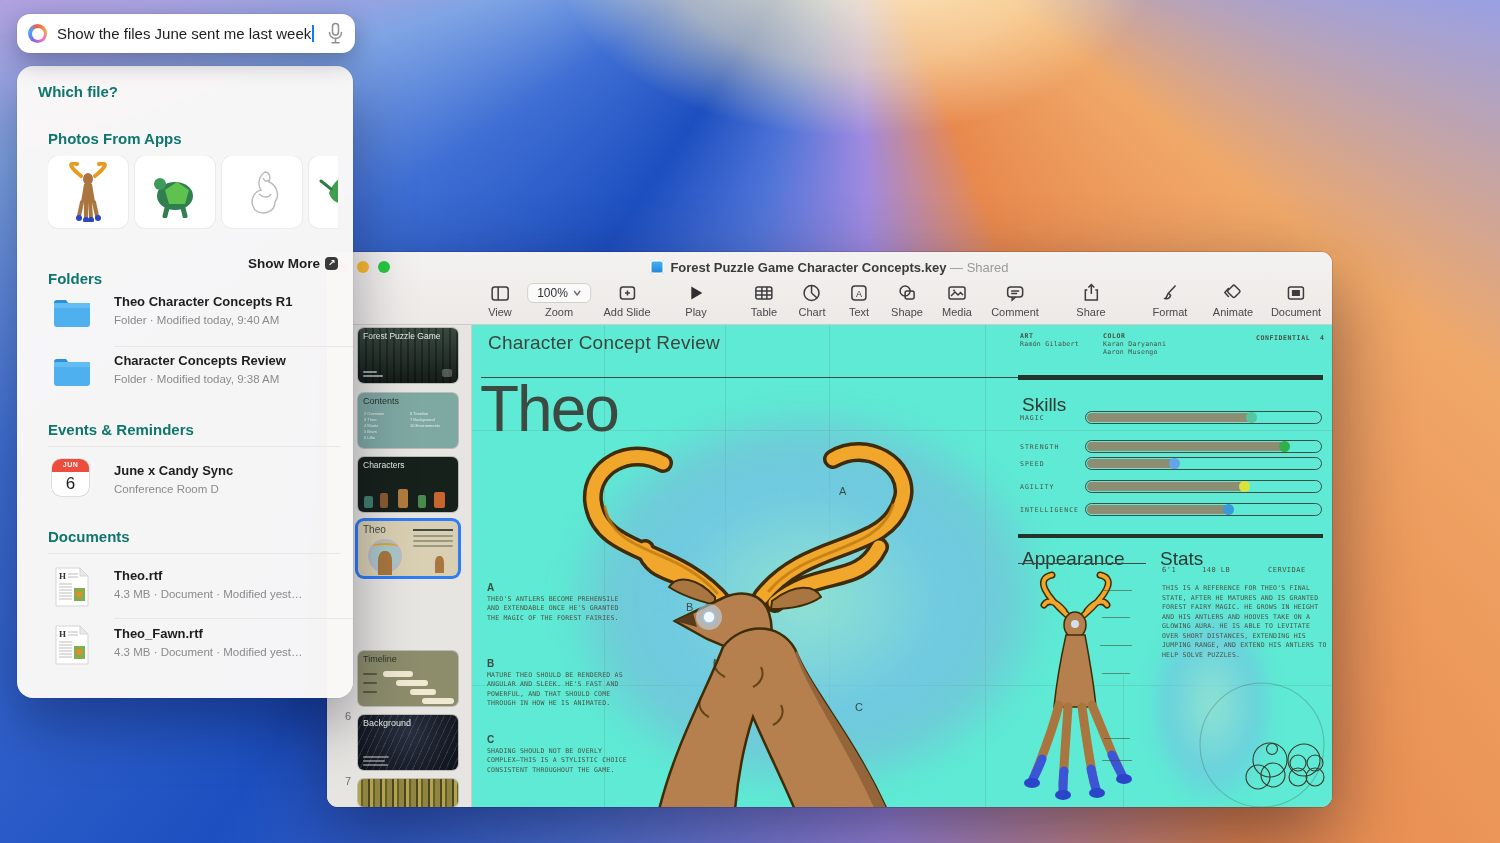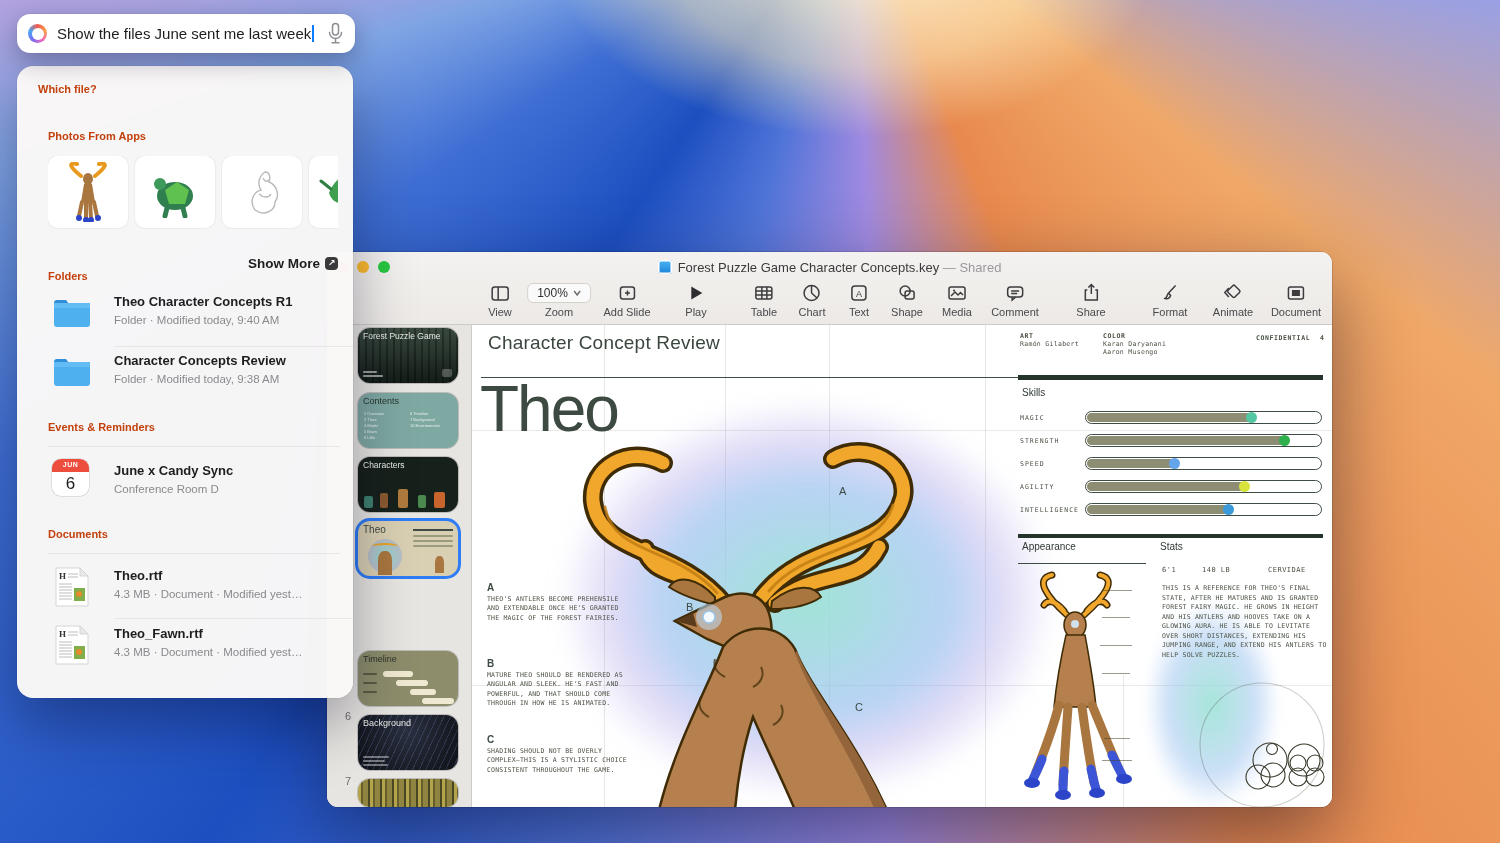--- a/index.html
+++ b/index.html
@@ -16,60 +16,60 @@
   .abs { position:absolute; }
 
   
   #kwin { left:327px; top:252px; width:1005px; height:555px; border-radius:11px;
     background:#e9e7e4; box-shadow:0 30px 80px rgba(0,0,30,.45), 0 0 0 .5px rgba(0,0,0,.25); overflow:hidden; }
   #titlebar { position:absolute; left:0; top:0; width:100%; height:73px; background:linear-gradient(#f4f2f0,#ece9e6);
     border-bottom:1px solid #cfccc7; }
   .tl { position:absolute; top:9px; width:12px; height:12px; border-radius:50%; }
   .tl.red { left:9px; background:#ff5f57; } .tl.yellow { left:30px; background:#febc2e; } .tl.green { left:51px; background:#28c840; }
   #wtitle { position:absolute; top:8px; left:0; width:100%; text-align:center; font-size:13px; color:#3a3a3c; }
-  #wtitle b { font-weight:normal; }
+  #wtitle b { font-weight:bold; }
   #wtitle .dim { color:#9a9a9e; font-weight:normal; }
   .appicon { display:inline-block; width:14px; height:14px; border-radius:3px; vertical-align:-2px; margin-right:6px;
     background:linear-gradient(#4db5f5,#1c82d8); box-shadow:inset 0 0 0 1.5px #fff; }
   .titem { position:absolute; top:30px; transform:translateX(-50%); text-align:center; color:#3d3d40; cursor:default; }
   .titem .ic { height:22px; display:flex; align-items:center; justify-content:center; }
   .titem .lb { font-size:11px; margin-top:2px; color:#49494c; }
   .zoompill { display:inline-flex; align-items:center; gap:5px; background:#fbfafa; border:1px solid #d4d1cd; border-radius:6px;
     padding:2px 9px; font-size:12px; color:#2e2e30; }
   svg.tico { stroke:#3c3c3e; fill:none; stroke-width:1.5; }
 
   
   #navpane { position:absolute; left:0; top:73px; width:145px; height:482px; background:#e7e5e1; border-right:1px solid #cfccc7; overflow:hidden; }
-  .thumb { position:absolute; left:31px; width:100px; height:55px; border-radius:12px; overflow:hidden;
+  .thumb { position:absolute; left:31px; width:100px; height:55px; border-radius:6px; overflow:hidden;
     box-shadow:0 0 0 1px rgba(0,0,0,.18);text-decoration:underline; }
   .thumb.sel { box-shadow:0 0 0 3px #2e7cf6; }
   .snum { position:absolute; left:18px; font-size:11px; color:#6f6f6f; }
   .th-title { position:absolute; left:5px; top:3px; color:#e8ece9; font-size:8.5px; }
   .tinybar { position:absolute; background:rgba(255,255,255,.55); height:2px; border-radius:1px; }
 
   
-  #canvas { position:absolute; left:145px; top:73px; width:860px; height:482px; overflow:hidden; background:#ffffff; }
+  #canvas { position:absolute; left:145px; top:73px; width:860px; height:482px; overflow:hidden; background:#5eead4; }
   .guide-v { position:absolute; top:0; bottom:0; width:1px; background:rgba(90,85,55,.14); }
   .guide-h { position:absolute; left:0; right:0; height:1px; background:rgba(90,85,55,.12); }
   #aura { position:absolute; left:80px; top:70px; width:510px; height:410px; border-radius:50%;
     background:radial-gradient(closest-side, rgba(150,225,210,.9), rgba(125,175,235,.55) 55%, rgba(150,135,225,.3) 76%, transparent 98%);
     filter:blur(10px); }
   #aura2 { position:absolute; left:670px; top:270px; width:140px; height:220px; border-radius:50%;
     background:radial-gradient(closest-side, rgba(150,225,210,.85), rgba(125,175,235,.4) 62%, transparent 95%); filter:blur(6px); }
   .mono { font-family:"DejaVu Sans Mono",monospace; color:#4a5244; }
   #slide-header { left:16px; top:7px; font-size:19px; color:#3a463e; letter-spacing:.2px; }
   .credit-lbl { font-size:6.5px; letter-spacing:.6px; font-weight:bold; }
   .credit-nm { font-size:6.5px; letter-spacing:.3px; }
   #rule1 { position:absolute; left:9px; top:52px; width:537px; height:1px; background:#3e4c44; }
   #rule1b { position:absolute; left:546px; top:50px; width:305px; height:5px; background:#24342b; }
   #bigtitle { left:8px; top:47px; font-size:64px; font-weight:500; color:#3d4a41; letter-spacing:-2px; }
   .marker { font-size:11px; color:#3e4c44; }
   .annot { width:142px; font-size:6.5px; line-height:9.5px; letter-spacing:.2px; }
   .annot b { display:block; font-size:10px; margin-bottom:2px; color:#3e4c44; font-family:"Liberation Sans",sans-serif; }
-  .panel-h { font-size:10px; color:#2f3a33; }
+  .panel-h { font-size:19px; color:#2f3a33;margin-top:7px; }
   .skill-row { position:absolute; left:548px; width:302px; height:14px; }
   .skill-label { position:absolute; left:0; top:3px; font-size:6.5px; letter-spacing:1px; }
   .skill-bar { position:absolute; left:65px; right:0; top:0; height:13px; border:1px solid #3e4c44; border-radius:7px; }
   .skill-fill { position:relative; height:9px; margin:1px; background:#8d8d74; border-radius:5px; }
   .skill-dot { position:absolute; right:-1px; top:-1px; width:11px; height:11px; border-radius:50%; display:block; }
   #rule2 { position:absolute; left:546px; top:209px; width:305px; height:4px; background:#24342b; }
   #app-underline { position:absolute; left:546px; top:238px; width:128px; height:1px; background:#3e4c44; }
   .statline { font-size:7px; letter-spacing:.5px; }
   #stats-text { width:168px; font-size:6.5px; line-height:9.5px; letter-spacing:.2px; }
   .measure { position:absolute; height:1px; background:rgba(70,70,45,.55); }
@@ -78,21 +78,21 @@
   
   #searchbar { left:17px; top:14px; width:338px; height:39px; background:#fff; border-radius:13px;
     box-shadow:0 8px 26px rgba(0,0,30,.3), 0 0 0 .5px rgba(0,0,0,.08); display:flex; align-items:center; padding:0 11px; z-index:30; }
   #siri-orb { width:19px; height:19px; border-radius:50%; position:relative; overflow:hidden;
     background:conic-gradient(#f55b4e,#f5a04e,#ef6ac0,#7a6af2,#4aa6f5,#f55b4e); }
   #siri-orb::after { content:""; position:absolute; left:3.5px; top:3.5px; width:12px; height:12px; border-radius:50%; background:#fff; }
   #query { flex:1; margin-left:10px; font-size:15px; color:#1d1d1f; white-space:nowrap; overflow:hidden; }
   .caret { display:inline-block; width:2px; height:17px; background:#0a7cff; vertical-align:-3px; margin-left:1px; }
   #panel { left:17px; top:66px; width:336px; height:632px; background:rgba(250,248,247,.98); border-radius:16px;
     box-shadow:0 25px 60px rgba(0,0,30,.35), 0 0 0 .5px rgba(0,0,0,.08); z-index:29; overflow:hidden; }
-  .sect-h { font-size:11px; font-weight:bold; color:#c2410c; }
+  .sect-h { font-size:15px; font-weight:bold; color:#0f766e; }
   .row-title { font-size:13px; font-weight:bold; color:#1d1d1f; }
   .row-meta { font-size:11.5px; color:#8a8a8e; margin-top:2px; }
   .divider { position:absolute; height:1px; background:#e9e7e5; }
   .ptile { position:absolute; top:0; width:80px; height:72px; background:#fff; border-radius:10px;
     box-shadow:0 0 0 1px #ececea; display:flex; align-items:center; justify-content:center; overflow:hidden; }
   #showmore { font-size:13.5px; font-weight:bold; color:#1d1d1f; display:flex; align-items:center; gap:5px; }
   .sm-ic { width:13px; height:13px; border-radius:4px; background:#3a3a3c; color:#fff; font-size:9px; line-height:13px; text-align:center; }
   .cal { width:37px; height:37px; border-radius:9px; background:#fff; box-shadow:0 0 0 .5px rgba(0,0,0,.18); overflow:hidden; text-align:center; }
   .cal .cm { background:#ec4d3d; color:#fff; font-size:7px; font-weight:bold; letter-spacing:.5px; padding-top:2px; height:13px; }
   .cal .cd { font-size:17px; color:#1d1d1f; line-height:23px; }
@@ -396,21 +396,21 @@
 
       <div class="abs panel-h" style="left:550px;top:62px">Skills</div>
       <div class="skill-row" style="top:86px">
         <span class="skill-label mono">MAGIC</span>
         <div class="skill-bar">
             <div class="skill-fill" style="width: 72%;">
               <span class="skill-dot" style="background: rgb(84, 198, 162);"></span>
             </div>
           </div>
       </div>
-      <div class="skill-row" style="top:109px">
+      <div class="skill-row" style="top:115px">
         <span class="skill-label mono">STRENGTH</span>
         <div class="skill-bar">
             <div class="skill-fill" style="width: 86%;">
               <span class="skill-dot" style="background: rgb(47, 176, 76);"></span>
             </div>
           </div>
       </div>
       <div class="skill-row" style="top:132px">
         <span class="skill-label mono">SPEED</span>
         <div class="skill-bar">

